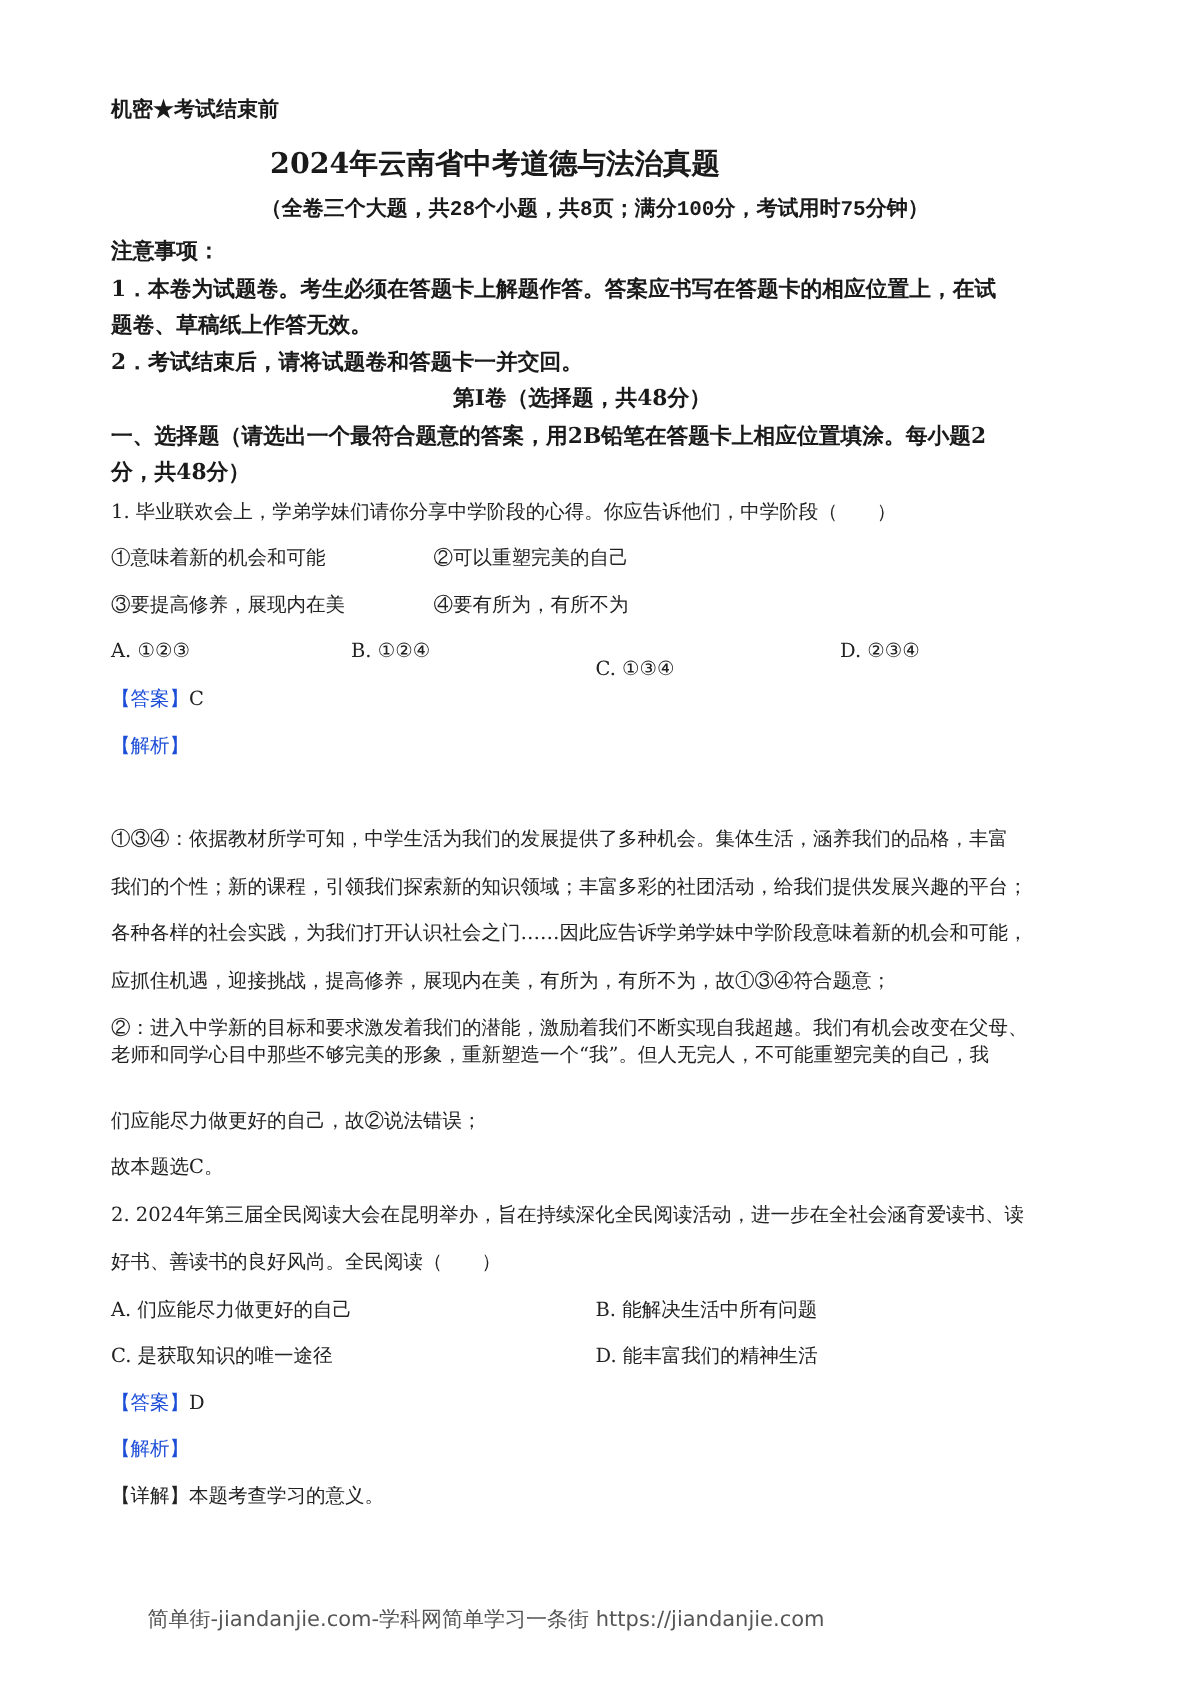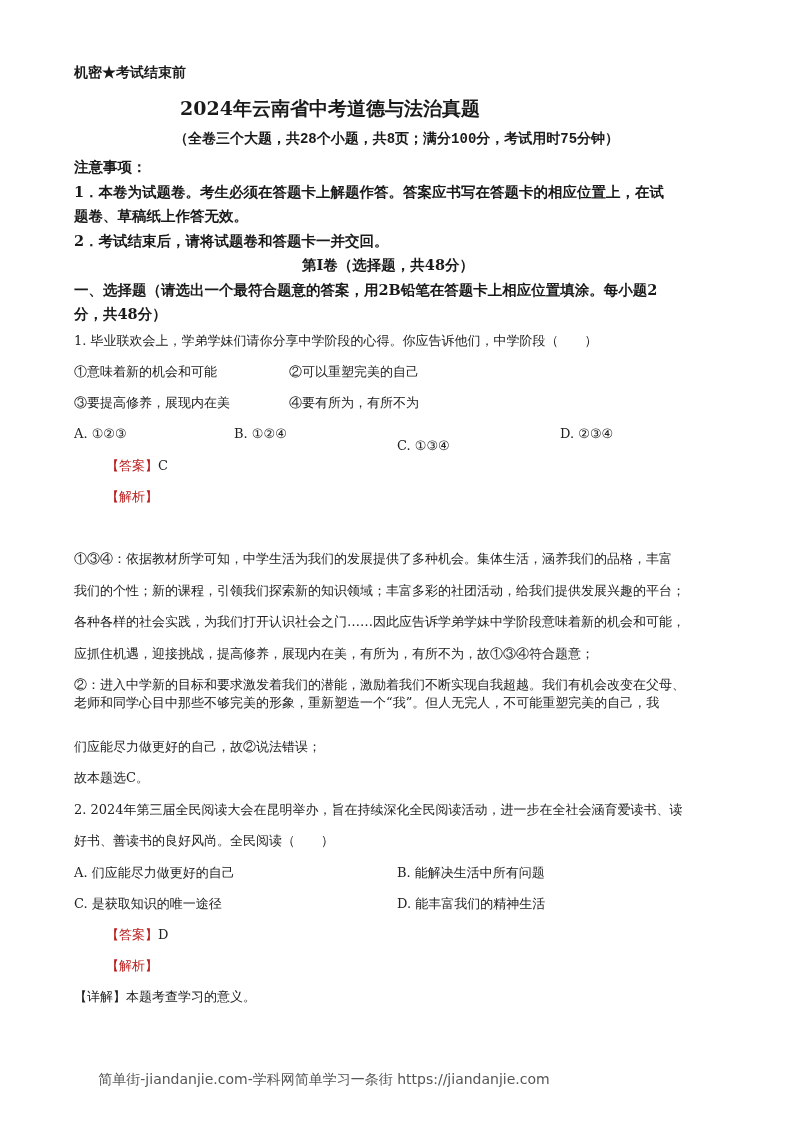--- a/index.html
+++ b/index.html
@@ -10,21 +10,21 @@
   }
   .page { position: absolute; left: 0; top: 0; width: 793px; height: 1122px; }
   .line { position: absolute; left: 74px; white-space: nowrap; }
   .bold { font-weight: bold; }
   .confidential { top: 64px; font-size: 14px; }
   .title { top: 96px; left: 0; width: 660px; text-align: center; font-size: 19px; }
   .subtitle { top: 130px; left: 0; width: 793px; text-align: center; font-size: 14px; font-family: Liberation Mono, monospace; }
   .notice { font-size: 14.5px; }
   .section-center { left: 0; width: 776px; text-align: center; font-size: 14.5px; }
   .body-text { font-size: 13px; color: #222; }
-  .label-blue { color: #b91c1c; margin-left: 32px; }
+  .label-blue { color: #1d4ed8; }
   .opt { position: absolute; font-size: 13px; white-space: nowrap; color: #222; }
   .footer {
     position: absolute; top: 1071px; left: 0; width: 648px; text-align: center;
     font-family: "DejaVu Sans", "Liberation Sans", sans-serif;
     font-size: 14px; color: #555;
   }
 </style>
 </head>
 <body>
 

